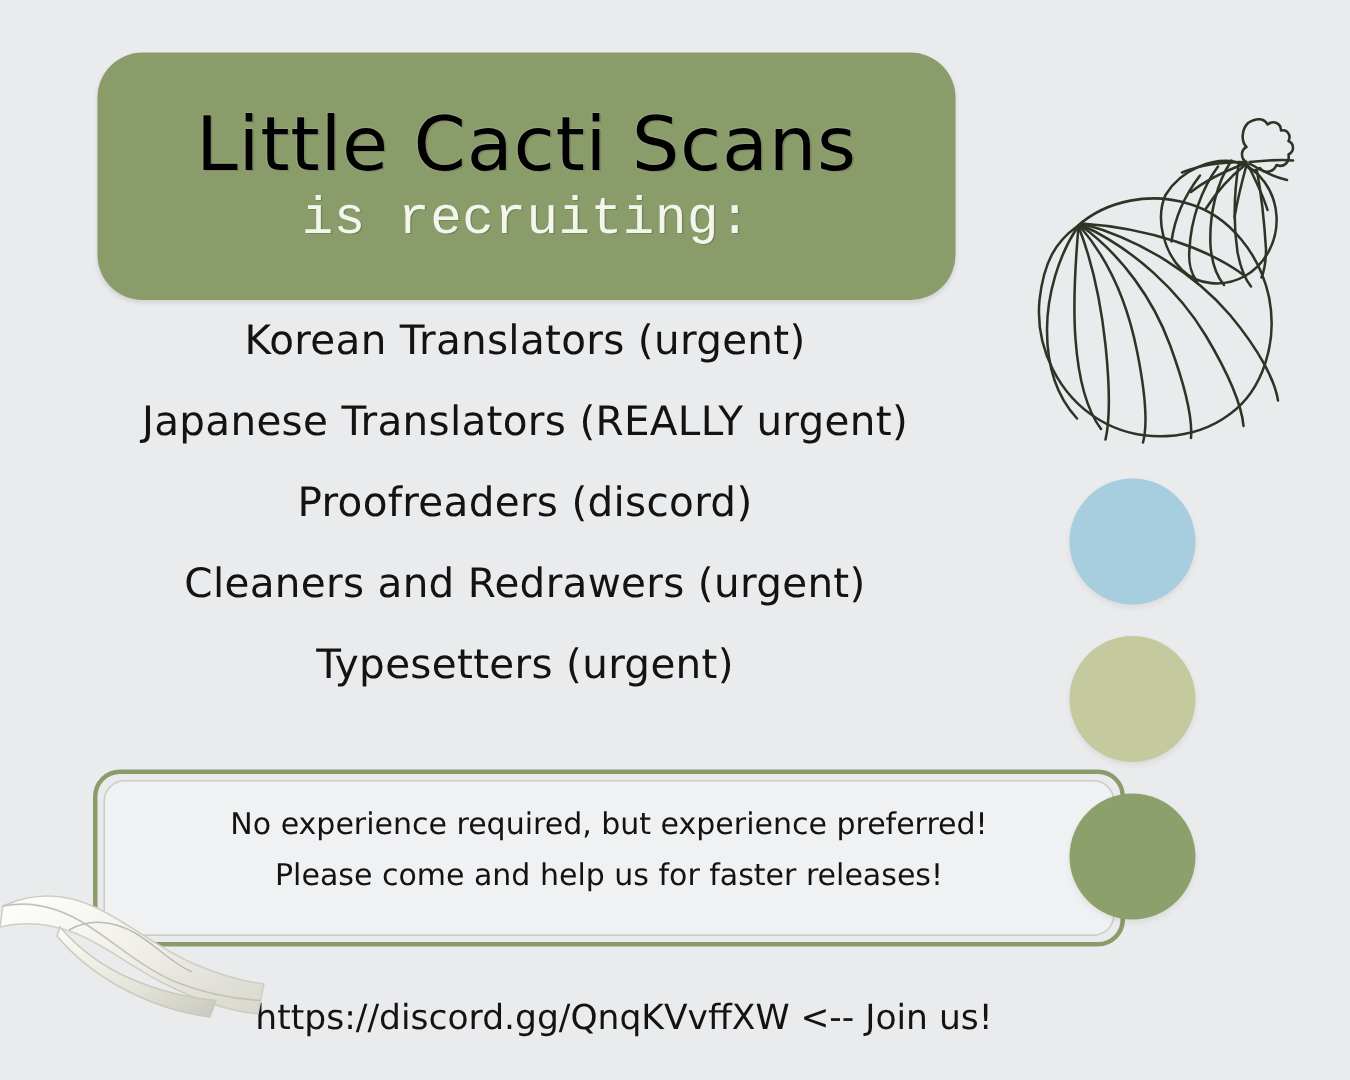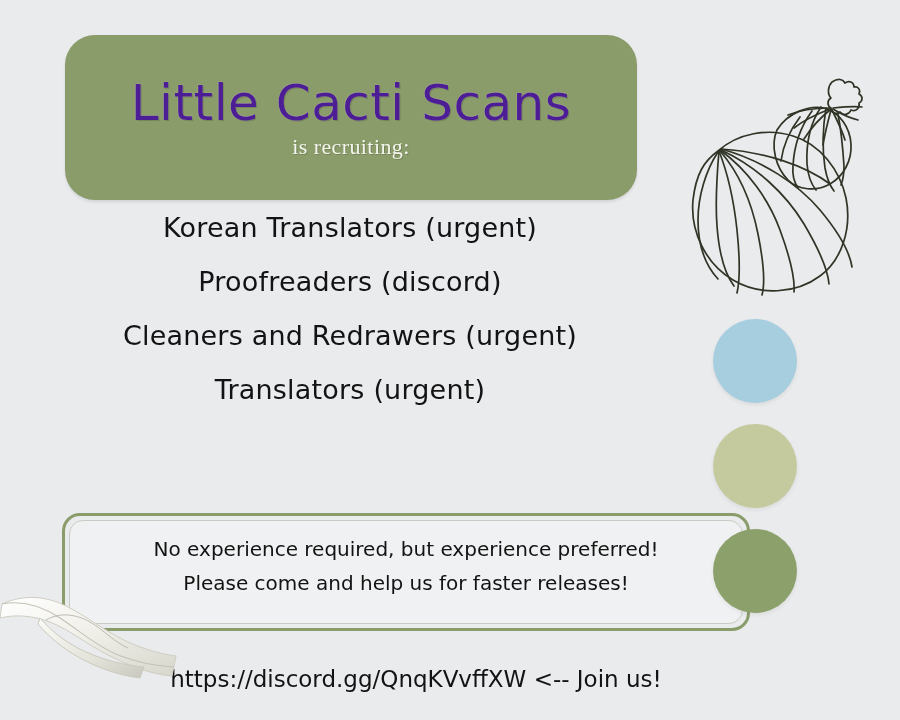--- a/index.html
+++ b/index.html
@@ -34,30 +34,30 @@
     display: flex;
     flex-direction: column;
     align-items: center;
     justify-content: center;
   }
   .banner-title {
     font-family: "DejaVu Sans", sans-serif;
     font-size: 50px;
     line-height: 1.05;
     font-weight: 400;
-    color: #4c1d95;
+    color: #000000;
     letter-spacing: 0.5px;
     text-shadow: 1px 1px 0 rgba(60,70,40,0.30),
                  0 0 1px rgba(255,255,255,0.6);
     white-space: nowrap;
     margin: 0 0 6px 0;
   }
   .banner-subtitle {
-    font-family: Liberation Serif, serif;
-    font-size: 22px;
+    font-family: Liberation Mono, monospace;
+    font-size: 35px;
     line-height: 1.05;
     font-weight: 400;
     color: #f4f6ee;
     letter-spacing: 0.4px;
     text-shadow: 1px 1px 0 rgba(60,70,40,0.28);
     white-space: nowrap;
     margin: 0;
   }
 
   
@@ -166,23 +166,24 @@
 
 <div id="poster">
 
   <div class="banner">
     <div class="banner-title">Little Cacti Scans</div>
     <div class="banner-subtitle">is recruiting:</div>
   </div>
 
   <div class="roles">
     <div class="role-item">Korean Translators (urgent)</div>
+    <div class="role-item">Japanese Translators (REALLY urgent)</div>
     <div class="role-item">Proofreaders (discord)</div>
     <div class="role-item">Cleaners and Redrawers (urgent)</div>
-    <div class="role-item">Translators (urgent)</div>
+    <div class="role-item">Typesetters (urgent)</div>
   </div>
 
   <div class="note-box">
     <div class="note-inner">
       <div class="note-line">No experience required, but experience preferred!</div>
       <div class="note-line">Please come and help us for faster releases!</div>
     </div>
   </div>
 
   <div class="discord-line">https://discord.gg/QnqKVvffXW &lt;-- Join us!</div>

